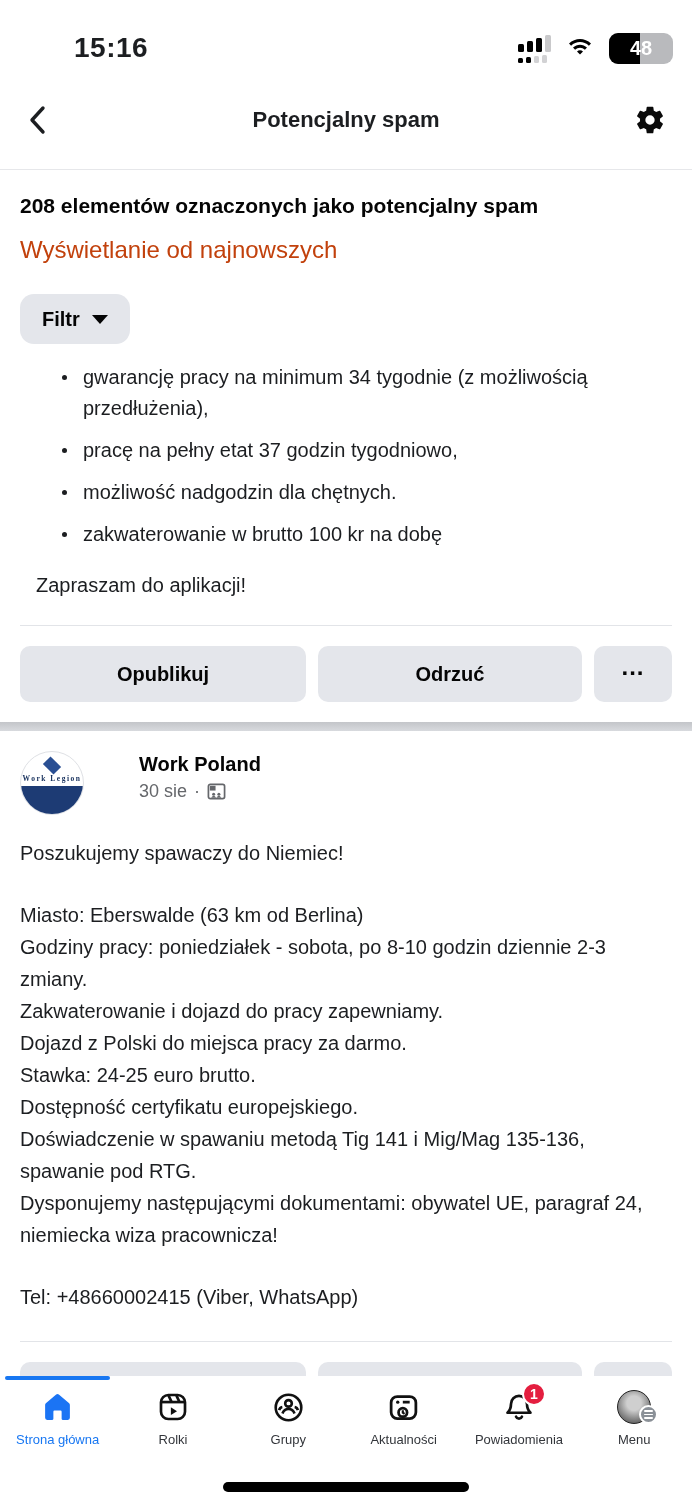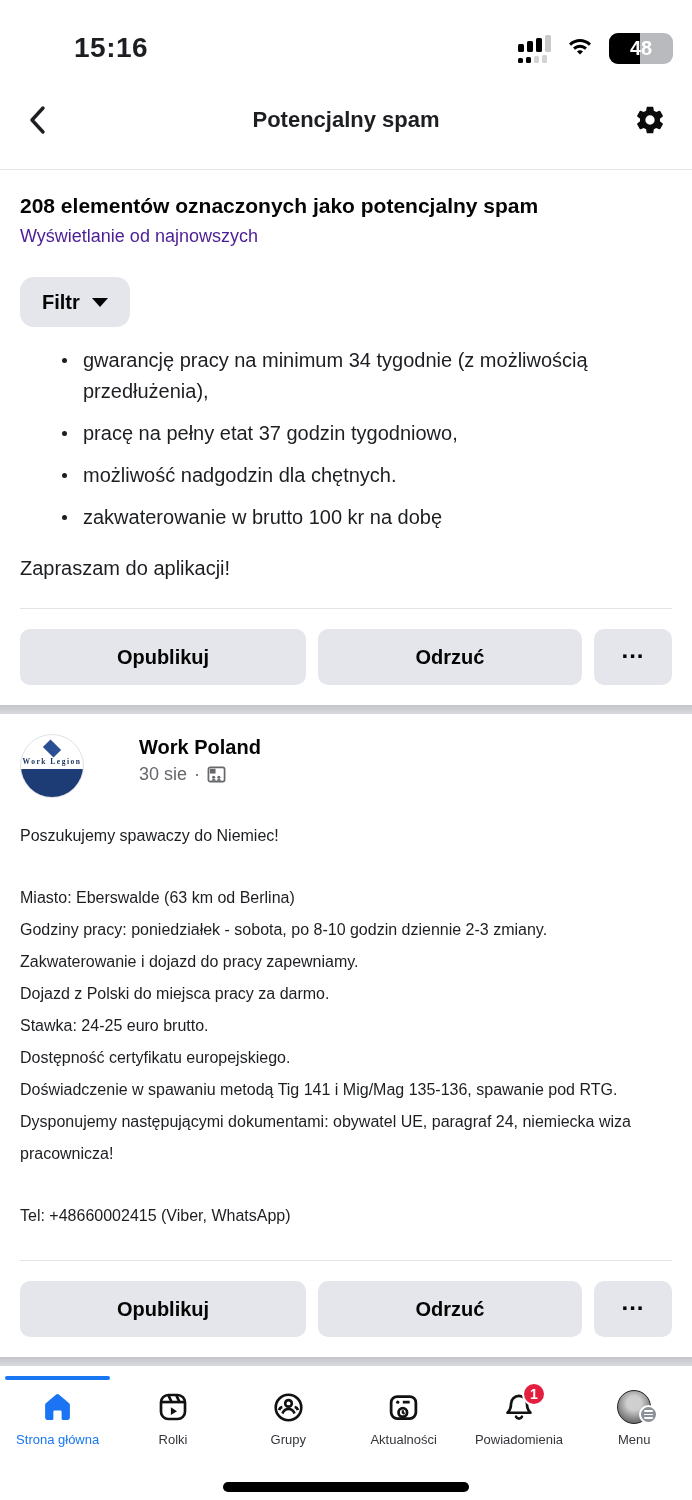--- a/index.html
+++ b/index.html
@@ -26,31 +26,31 @@
     color:#fff; font-size:20px; font-weight:700; }
   .battery-nub { width:3px; height:11px; background:#b9babd; border-radius:0 3px 3px 0; margin-left:-12px; }
   
   .header { position:relative; height:100px; display:flex; align-items:center; padding:0 26px; border-bottom:1px solid #e6e7ea; }
   .back-btn { width:40px; height:40px; display:flex; align-items:center; }
   .header-title { position:absolute; left:0; right:0; text-align:center; font-size:22px; font-weight:700; pointer-events:none; }
   .gear-btn { margin-left:auto; width:40px; height:40px; display:flex; align-items:center; justify-content:flex-end; }
   
   .summary { padding:24px 20px 0; }
   .summary-title { font-size:21px; font-weight:700; color:#050505; }
-  .summary-sub { margin-top:8px; font-size:18px; color:#4c1d95; }
+  .summary-sub { margin-top:18px; font-size:24px; color:#c2410c; }
   .filter-btn { margin:30px 0 0 20px; display:inline-flex; align-items:center; gap:12px;
     background:#e4e6eb; border:none; border-radius:14px; height:50px; padding:0 22px;
     font-family:inherit; font-size:20px; font-weight:700; color:#050505; cursor:pointer;justify-content:space-between; }
   .caret-down { width:0; height:0; border-left:8px solid transparent; border-right:8px solid transparent; border-top:9px solid #050505; }
   
   .bullets { margin:18px 20px 0 0; }
   .bullet-item { display:flex; margin-bottom:11px; }
   .bullet-dot { width:5px; height:5px; border-radius:50%; background:#1c1e21; margin:13px 16px 0 62px; flex:none; }
   .bullet-text { font-size:20px; line-height:31px; color:#1c1e21; }
-  .closing-line { margin:24px 20px 0; font-size:20px; color:#1c1e21; }
+  .closing-line { margin:24px 36px 0; font-size:20px; color:#1c1e21; }
   
   .thin-divider { height:1px; background:#e2e4e8; margin:28px 20px 0; }
   .action-row { display:flex; gap:12px; padding:20px 20px; }
   .action-btn { background:#e4e6eb; border:none; border-radius:10px; height:56px;
     font-family:inherit; font-size:20px; font-weight:600; color:#050505; cursor:pointer;
     display:flex; align-items:center; justify-content:center; }
   .btn-publish { width:286px; } .btn-reject { width:264px; } .btn-more { width:78px; }
   .more-dots { font-size:24px; font-weight:700; letter-spacing:1px; transform:translateY(-7px); }
   .thick-separator { height:9px; background:linear-gradient(#c3c5c9,#d8dade); }
   
@@ -60,21 +60,21 @@
   .wp-diamond { position:absolute; top:6px; left:50%; width:15px; height:15px; background:#2a4f93; transform:translateX(-50%) rotate(45deg) scaleY(.72); }
   .wp-name { position:absolute; top:22px; width:100%; text-align:center;
     font-family:"Liberation Serif", serif; font-size:7.5px; font-weight:700; letter-spacing:1.5px; color:#1c3560; }
   .wp-bottom { position:absolute; bottom:0; left:0; right:0; height:45%; background:#1d3b74; }
   .wp-line { height:3px; border-radius:2px; background:#fff; opacity:.85; margin:5px auto 0; }
   .wp-line1 { width:36px; margin-top:6px; } .wp-line2 { width:26px; }
   .post-id { padding-top:2px;margin-left:39px; }
   .post-author { font-size:20px; font-weight:700; color:#050505; }
   .post-meta { margin-top:5px; display:flex; align-items:center; gap:7px; font-size:18px; color:#65676b; }
   .post-body { padding:22px 20px 0; }
-  .tl { font-size:16px; line-height:32px; color:#1c1e21; }
+  .tl { font-size:20px; line-height:32px; color:#1c1e21; }
   .tl.blank { height:30px; }
   
   .bottom-nav { position:absolute; left:0; right:0; bottom:0; height:124px; background:#fff; }
   .nav-indicator { position:absolute; top:0; left:5px; width:105px; height:4px; border-radius:2px; background:#1877f2; }
   .nav-items { display:flex; padding-top:13px; }
   .nav-item { flex:1 1 0; display:flex; flex-direction:column; align-items:center; gap:7px; cursor:pointer; }
   .nav-icon { position:relative; width:36px; height:36px; display:flex; align-items:center; justify-content:center; }
   .nav-label { font-size:13px; color:#33363b; white-space:nowrap; }
   .nav-item.active .nav-label { color:#1877f2; }
   .nav-badge { position:absolute; top:-7px; right:-9px; min-width:24px; height:24px; padding:0 5px; border-radius:12px;

